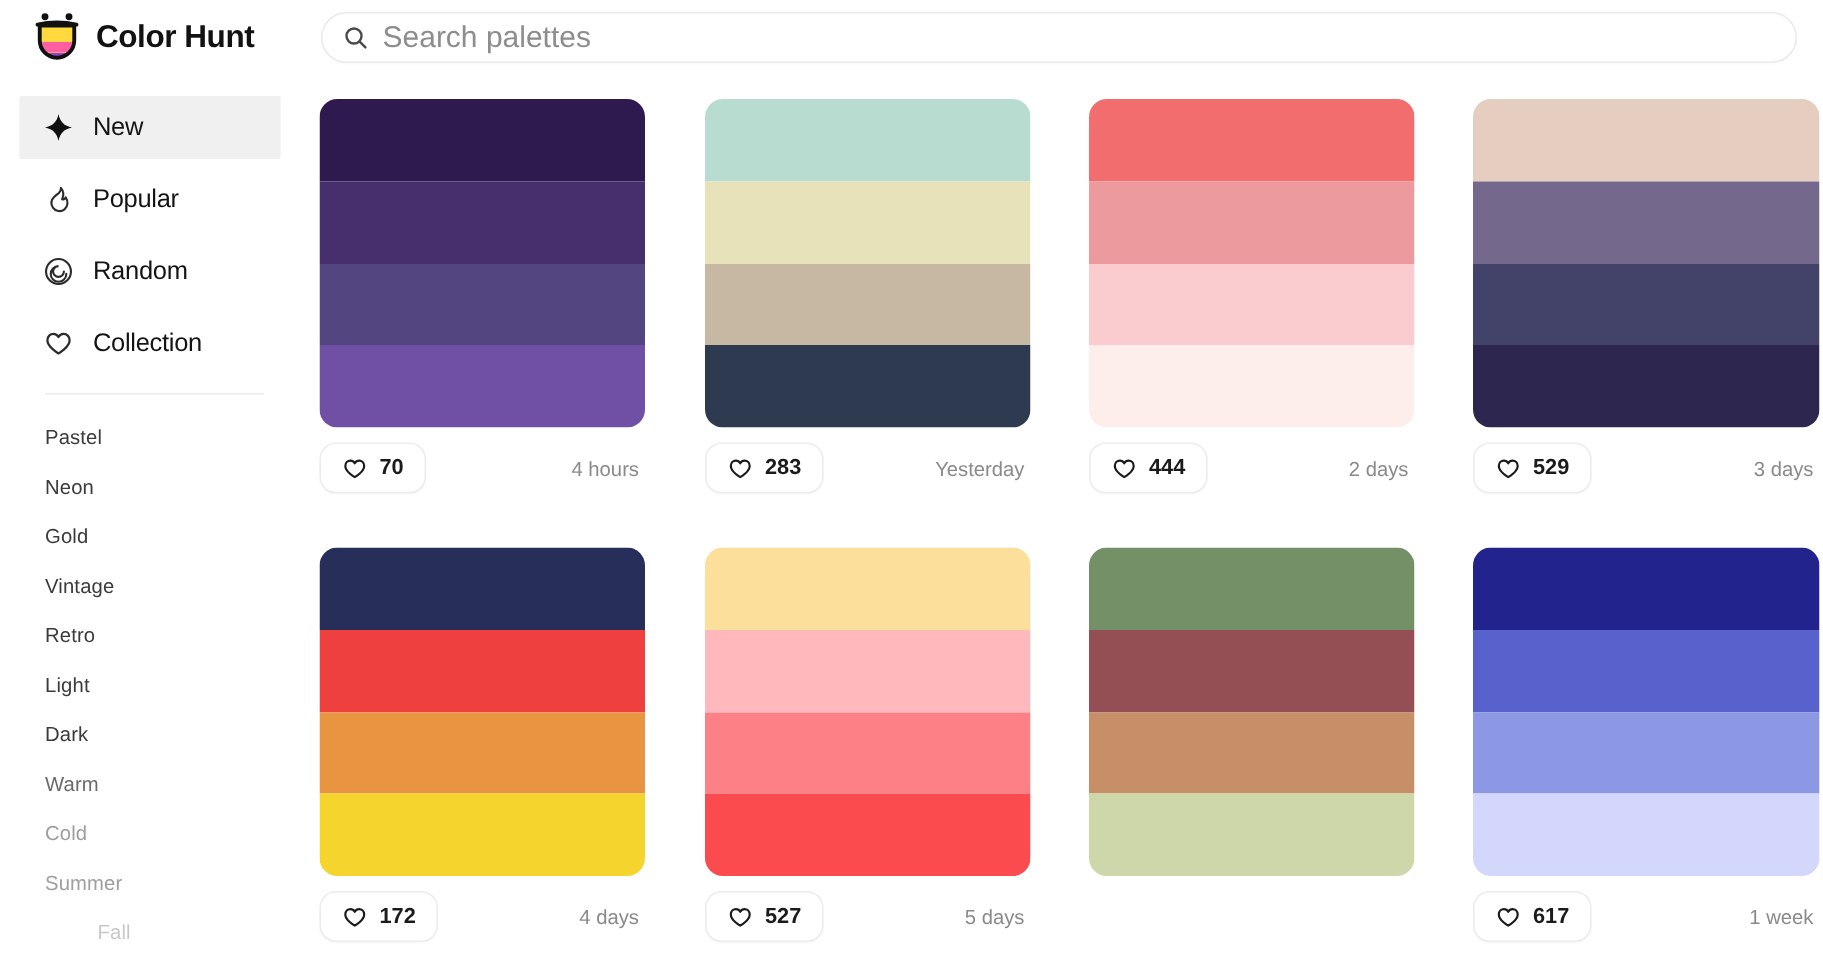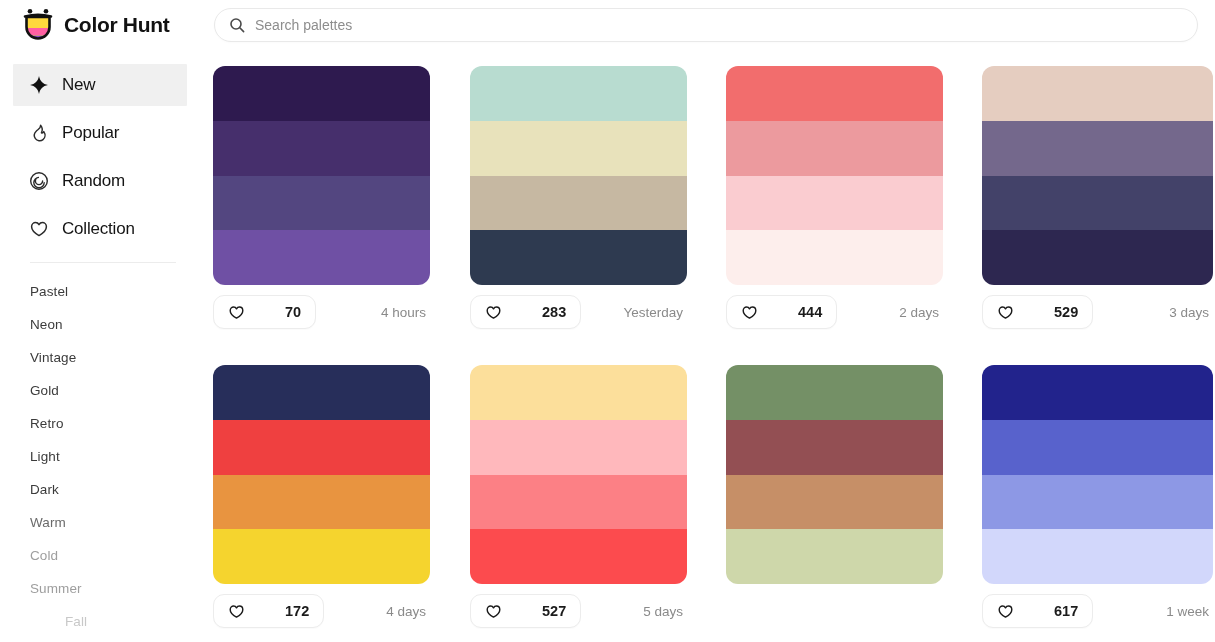--- a/index.html
+++ b/index.html
@@ -32,21 +32,21 @@
     border: 1px solid #e9e9e9;
     border-radius: 17px;
     display: flex; align-items: center;
     padding: 0 14px;
     box-shadow: 0 1px 2px rgba(0,0,0,0.02);
   }
   .search-icon { width: 16px; height: 16px; flex: 0 0 16px; margin-right: 10px; }
   .search-input {
     border: none; outline: none; background: transparent;
     font-family: "Liberation Sans", sans-serif;
-    font-size: 14px; color: #2b2b2b; width: 100%;
+    font-size: 20px; color: #2b2b2b; width: 100%;
   }
   .search-input::placeholder { color: #8d8d8d; }
 
   
   .sidebar {
     position: absolute; left: 0; top: 52px; width: 200px; height: 590px;
     padding-top: 12px;
   }
   .nav-item {
     display: flex; align-items: center; gap: 13px;
@@ -91,21 +91,21 @@
     display: flex; align-items: center; justify-content: space-between;
   }
   .like-pill {
     display: inline-flex; align-items: center; gap: 8px;
     height: 34px; padding: 0 14px;
     background: #fff; border: 1px solid #ececec; border-radius: 11px;
     cursor: pointer;
     box-shadow: 0 1px 1px rgba(0,0,0,0.02);
   }
   .heart-ico { width: 17px; height: 17px; flex: 0 0 17px; display:block; }
-  .like-count { font-size: 14.5px; font-weight: 700; color: #1b1b1b; margin-left: 32px; }
+  .like-count { font-size: 14.5px; font-weight: 700; color: #1b1b1b; }
   .time-text { font-size: 13.5px; color: #8a8a8a; padding-right: 4px; }
 </style>
 </head>
 <body>
 
 <div class="app">
 
   <div class="header">
     <div class="brand">
       <span class="logo">
@@ -170,22 +170,22 @@
         </svg>
       </span>
       <span class="nav-label">Collection</span>
     </div>
 
     <div class="divider"></div>
 
     <div class="tags">
       <div class="tag-item">Pastel</div>
       <div class="tag-item">Neon</div>
+      <div class="tag-item">Gold</div>
       <div class="tag-item">Vintage</div>
-      <div class="tag-item">Gold</div>
       <div class="tag-item">Retro</div>
       <div class="tag-item">Light</div>
       <div class="tag-item">Dark</div>
       <div class="tag-item fade-1">Warm</div>
       <div class="tag-item fade-2">Cold</div>
       <div class="tag-item fade-2">Summer</div>
       <div class="tag-item fade-3">Fall</div>
     </div>
   </div>
 

